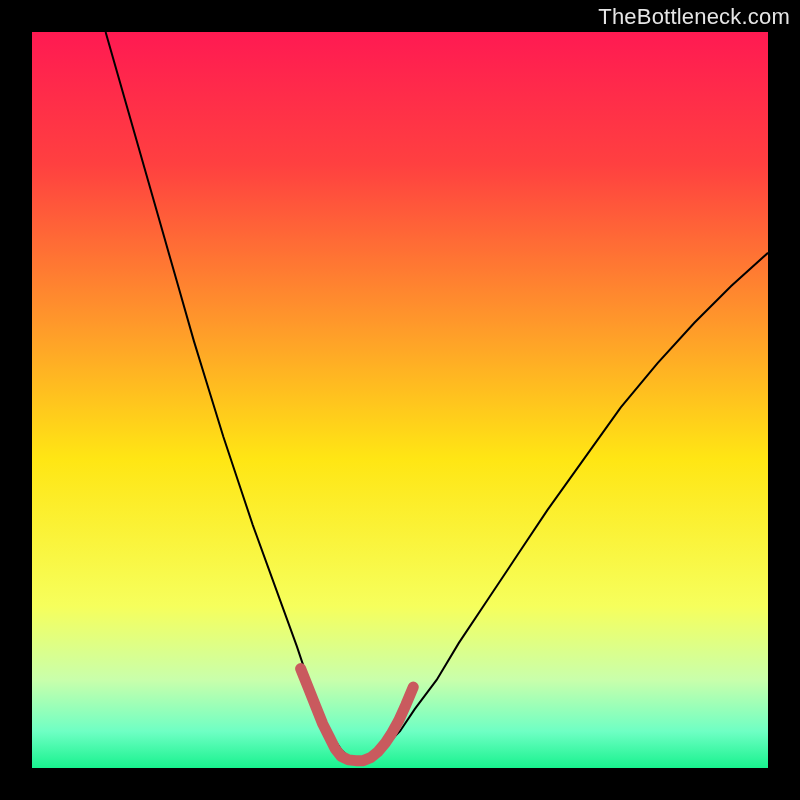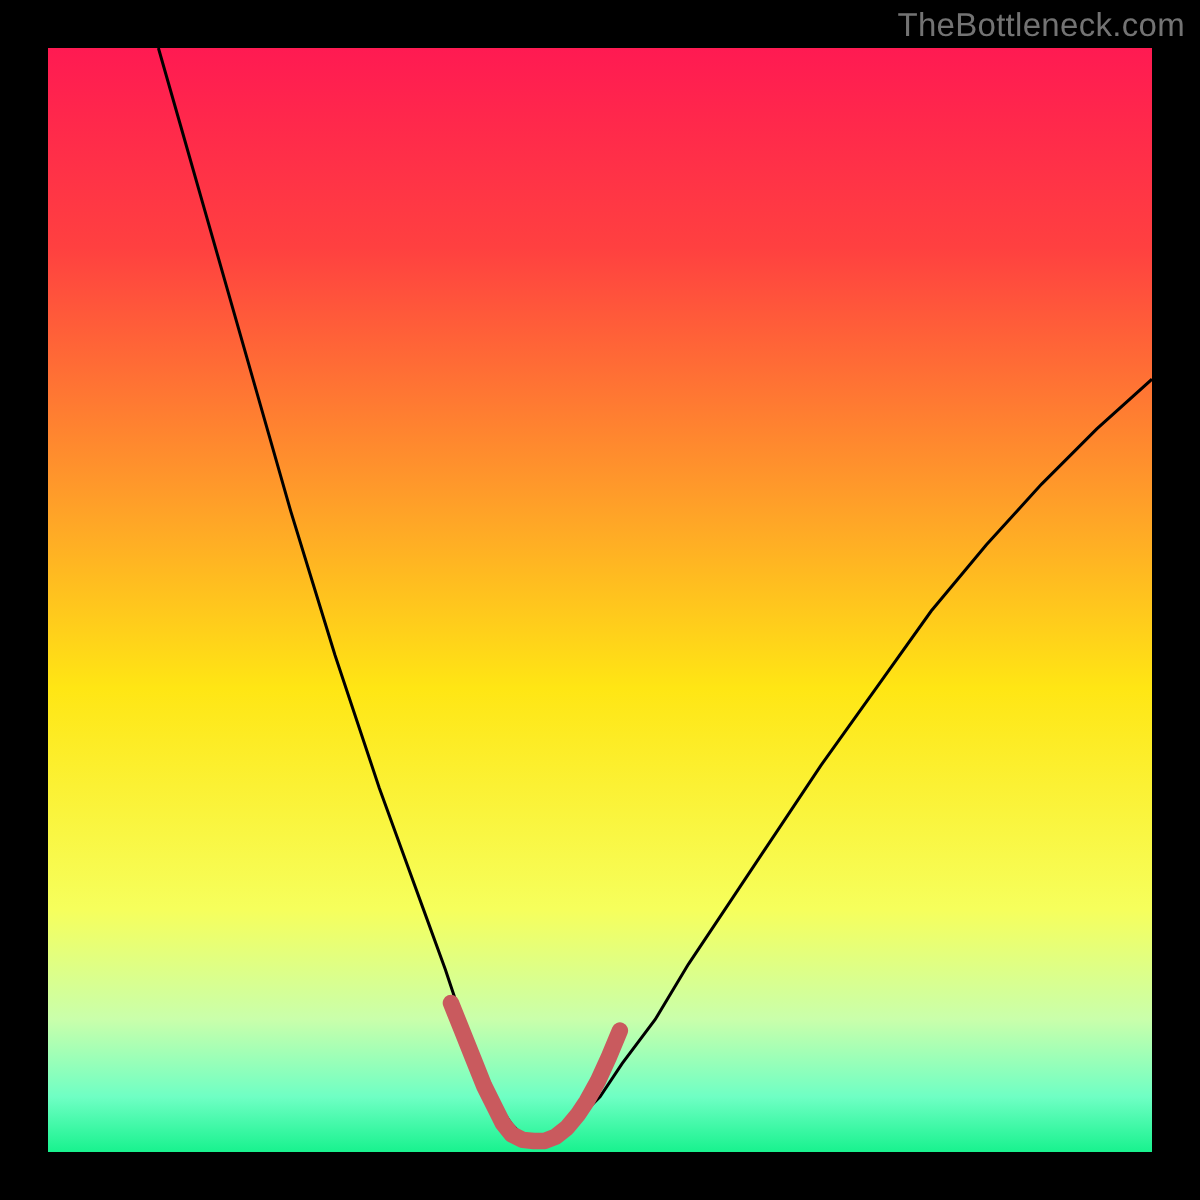--- a/index.html
+++ b/index.html
@@ -25,21 +25,21 @@
     left: 32px;
     width: 736px;
     height: 736px;
   }
   .watermark {
     position: absolute;
     top: 4px;
     right: 10px;
     font-size: 22px;
     font-weight: 500;
-    color: #737373;
+    color: #e5e5e5;
     letter-spacing: 0.2px;
     text-align: right;
   }
 </style>
 </head>
 <body>
 
 <div class="frame">
   <div class="watermark">TheBottleneck.com</div>
 

